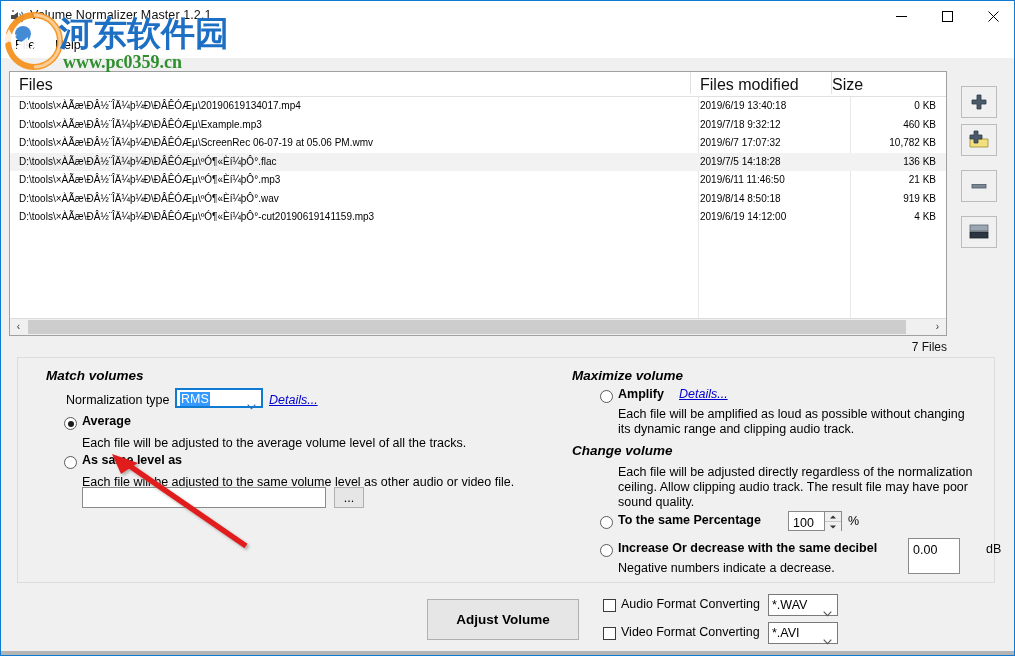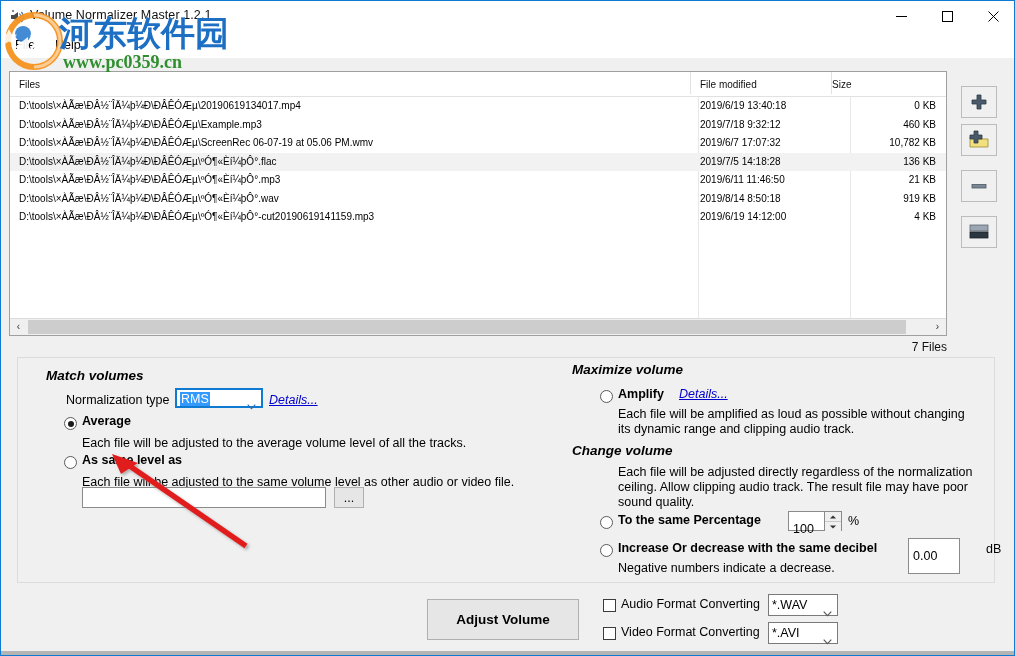--- a/index.html
+++ b/index.html
@@ -118,21 +118,21 @@
     width: 100%; height: 25px;
     background: #ffffff;
     border-bottom: 1px solid #e1e1e1;
     box-sizing: border-box;
   }
   .hcell {
     position: absolute;
     top: 0;
     height: 22px;
     line-height: 25px;
-    font-size: 10px;
+    font-size: 16px;
     color: #101010;
     box-sizing: border-box;
     overflow: hidden;
     white-space: nowrap;
   }
   .hcell.sep { border-left: 1px solid #e1e1e1; }
   .h-files { left: 0; width: 680px; padding-left: 9px; }
   .h-date  { left: 680px; width: 152px; padding-left: 9px; }
   .h-size  { left: 821px; width: 104px; padding-right: 26px; text-align: left; }
 
@@ -318,21 +318,21 @@
   }
 
   .textfield {
     position: absolute;
     background: #ffffff;
     border: 1px solid #8a8a8a;
     box-sizing: border-box;
   }
   .textfield .tval {
     position: absolute;
-    left: 4px; top: 10px;
+    left: 4px; top: 4px;
     font-size: 12.5px;
     color: #000;
     white-space: nowrap;
   }
 
   .pushbtn {
     position: absolute;
     background: #e6e6e6;
     border: 1px solid #b0b0b0;
     box-sizing: border-box;
@@ -439,21 +439,21 @@
       <path d="M8 18 l2.5 5 5.5 0.8 -4 3.9 1 5.5 -5 -2.6 -5 2.6 1 -5.5 -4 -3.9 5.5 -0.8 z" fill="#ffffff" opacity="0.85"></path>
     </svg>
     <div class="wm-cn">河东软件园</div>
     <div class="wm-url">www.pc0359.cn</div>
   </div>
 
   <div class="listframe">
 
     <div class="list-header">
       <div class="hcell h-files">Files</div>
-      <div class="hcell h-date sep">File modified</div>
+      <div class="hcell h-date sep">Files modified</div>
       <div class="hcell h-size sep">Size</div>
     </div>
 
     <div class="vgrid vg1"></div>
     <div class="vgrid vg2"></div>
 
     <div class="rows" id="rows-host">
         <div class="row">
           <div class="cell c-name">D:\tools\×ÀÃæ\ÐÂ½¨ÎÄ¼þ¼Ð\ÐÂÊÓÆµ\20190619134017.mp4</div>
           <div class="cell c-date">2019/6/19 13:40:18</div>
@@ -546,21 +546,21 @@
 
     <div class="radio" style="left:46px; top:98px;"></div>
     <div class="lbl bold" style="left:64px; top:95px;">As same level as</div>
     <div class="desc" style="left:64px; top:117px; width:500px;">Each file will be adjusted to the same volume level as other audio or video file.</div>
 
     <div class="textfield" style="left:64px; top:129px; width:244px; height:21px;">
       <span class="tval"></span>
     </div>
     <button class="pushbtn" style="left:316px; top:129px; width:30px; height:21px;">...</button>
 
-    <div class="grp-title" style="left:554px; top:4px;">Maximize volume</div>
+    <div class="grp-title" style="left:554px; top:10px;">Maximize volume</div>
 
     <div class="radio" style="left:582px; top:32px;"></div>
     <div class="lbl bold" style="left:600px; top:29px;">Amplify</div>
     <div class="link" style="left:661px; top:29px;">Details...</div>
     <div class="desc" style="left:600px; top:49px;">Each file will be amplified as loud as possible without changing</div>
     <div class="desc" style="left:600px; top:64px;">its dynamic range and clipping audio track.</div>
 
     <div class="grp-title" style="left:554px; top:85px;">Change volume</div>
     <div class="desc" style="left:600px; top:107px;">Each file will be adjusted directly regardless of the normalization</div>
     <div class="desc" style="left:600px; top:122px;">ceiling. Allow clipping audio track. The result file may have poor</div>

